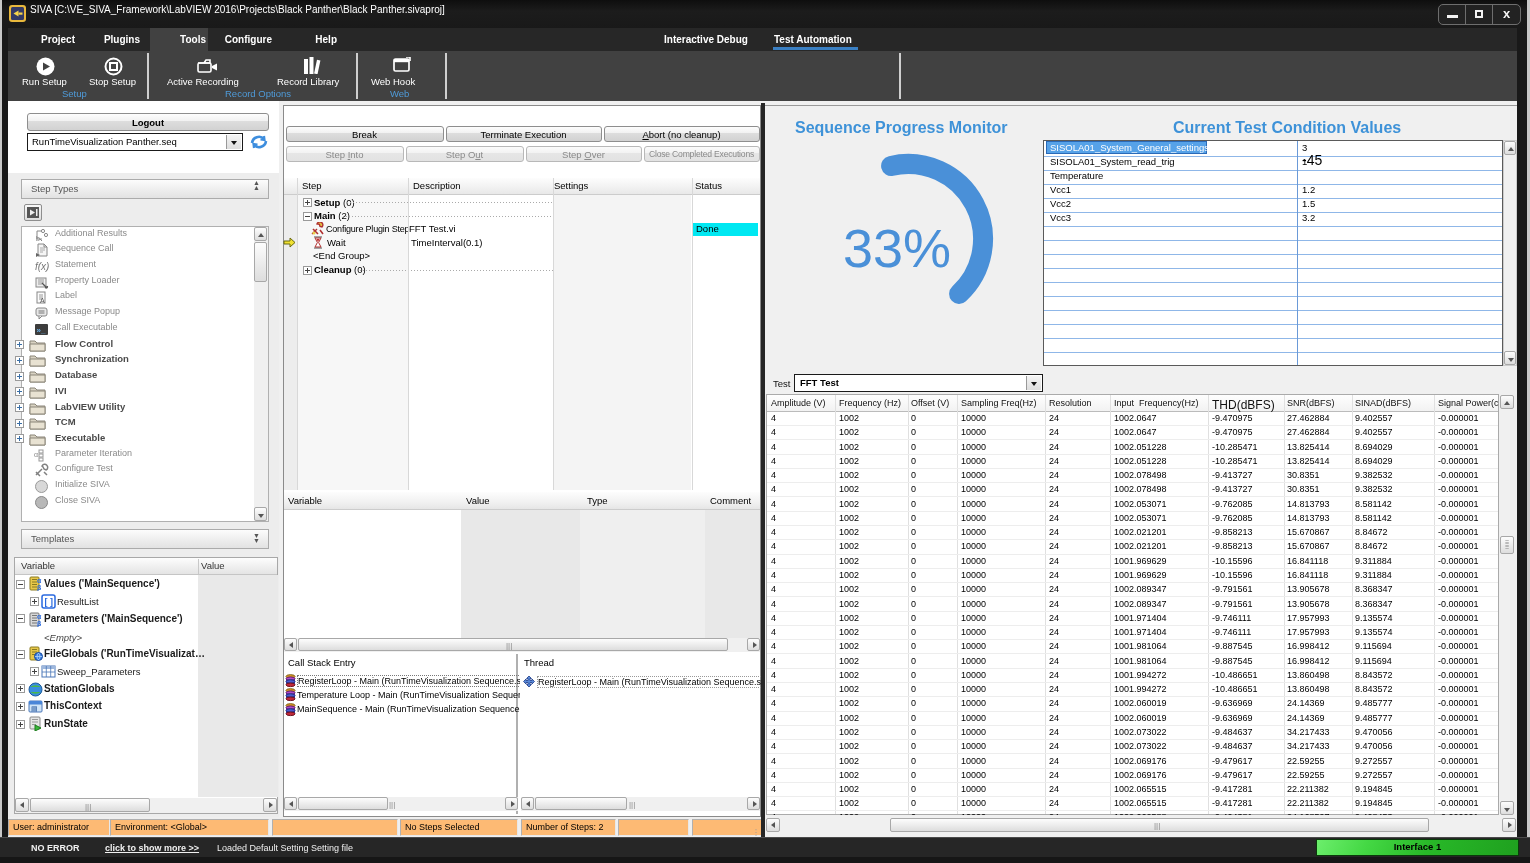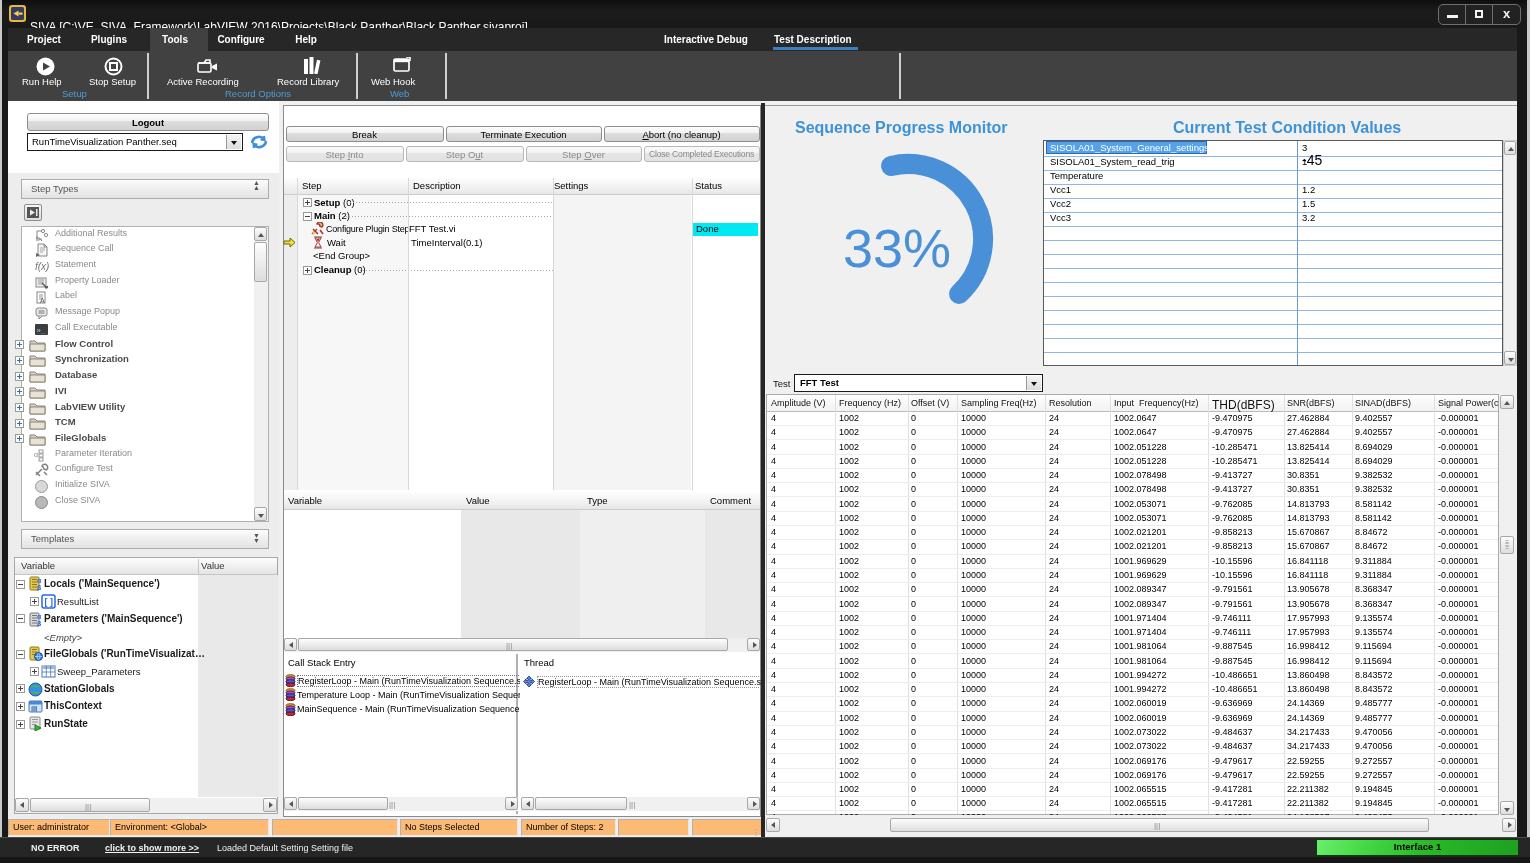--- a/index.html
+++ b/index.html
@@ -1,25 +1,25 @@
 <!DOCTYPE html>
 <html><head><meta charset="utf-8">
 <style>
 *{margin:0;padding:0;box-sizing:border-box;}
 html,body{width:1530px;height:863px;overflow:hidden;}
 body{font-family:"Liberation Sans",sans-serif;font-size:9.5px;background:#f0f0f0;position:relative;}
 .abs{position:absolute;}
 
 #titlebar{left:0;top:0;width:1530px;height:28px;background:linear-gradient(#0e0e0e,#1c1c1c 40%,#191919);}
-#titlebar .ttext{left:30px;top:20px;color:#ffffff;font-size:12px;white-space:nowrap;}
+#titlebar .ttext{left:30px;top:4px;color:#ffffff;font-size:10px;white-space:nowrap;}
 #winbtns{right:9px;top:4px;height:21px;display:flex;border:1px solid #6e6e6e;border-radius:5px;overflow:hidden;background:#222;}
 #winbtns div{width:27px;height:100%;color:#f5f5f5;text-align:center;line-height:19px;font-size:9.5px;font-weight:bold;border-right:1px solid #6e6e6e;}
 #winbtns div:last-child{border-right:none;}
 #menubar{left:0;top:28px;width:1530px;height:23px;background:#272727;color:#fff;font-size:10px;font-weight:bold;}
-.mitem{position:absolute;top:6px;width:62px;text-align:center;}
+.mitem{position:absolute;top:6px;width:62px;text-align:right;}
 #toolstab{left:150px;top:0;width:58px;height:23px;background:#414141;}
 #toolbar{left:0;top:51px;width:1530px;height:50px;background:#414141;}
 .tsep{position:absolute;top:2px;width:2px;height:46px;background:#cfcfcf;}
 .tlabel{position:absolute;color:#fff;font-size:9.5px;white-space:nowrap;}
 .tgroup{position:absolute;bottom:2px;color:#4f9bd9;font-size:9.5px;white-space:nowrap;}
 .tabtext{position:absolute;top:6px;color:#fff;font-size:10px;font-weight:bold;white-space:nowrap;}
 
 .btn{background:linear-gradient(#fdfdfd,#f1f1f1 45%,#dddddd 46%,#d2d2d2);border:1px solid #8e8e8e;border-radius:3px;text-align:center;color:#000;font-size:9.5px;white-space:nowrap;}
 .btn.dis{color:#8a8a8a;background:linear-gradient(#fbfbfb,#f2f2f2 45%,#e6e6e6 46%,#e2e2e2);border-color:#b8b8b8;}
 .hdrbar{background:linear-gradient(#fcfcfc,#efefef 50%,#e2e2e2);border:1px solid #ababab;color:#555;}
@@ -50,21 +50,21 @@
     </div>
 </div>
 <div class="abs" id="menubar">
     <div class="abs" id="toolstab"></div>
     <div class="mitem" style="left:13px">Project</div>
     <div class="mitem" style="left:78px">Plugins</div>
     <div class="mitem" style="left:144px">Tools</div>
     <div class="mitem" style="left:210px">Configure</div>
     <div class="mitem" style="left:275px">Help</div>
     <div class="tabtext" style="left:664px">Interactive Debug</div>
-    <div class="tabtext" style="left:774px">Test Description</div>
+    <div class="tabtext" style="left:774px">Test Automation</div>
     <div class="abs" style="left:773px;top:19px;width:85px;height:3px;background:#3a7fc2"></div>
   </div>
 <div class="abs" id="toolbar">
     <div class="tsep" style="left:147px"></div>
     <div class="tsep" style="left:356px"></div>
     <div class="tsep" style="left:445px"></div>
     <div class="tsep" style="left:899px"></div>
     <svg class="abs" style="left:36px;top:6px" width="19" height="19">
  <circle cx="9.5" cy="9.5" r="9" fill="#fff"></circle>
       <path d="M7 5.5 L14 9.5 L7 13.5 Z" fill="#414141"></path>
@@ -81,21 +81,21 @@
     <svg class="abs" style="left:303px;top:6px" width="18" height="17">
  <rect x="1" y="2" width="4" height="15" fill="#fff"></rect>
  <rect x="6.5" y="0" width="4" height="17" fill="#fff"></rect>
  <rect x="12.5" y="3" width="3.5" height="14" fill="#fff" transform="rotate(12 14 10)"></rect>
     </svg>
     <svg class="abs" style="left:393px;top:6px" width="19" height="17">
  <rect x="1" y="2" width="15" height="12" rx="1.5" fill="none" stroke="#fff" stroke-width="1.7"></rect>
  <rect x="1" y="2" width="15" height="3.2" fill="#fff"></rect>
  <path d="M13 0 l4 0 l0 4" fill="none" stroke="#fff" stroke-width="1.6"></path>
     </svg>
-    <div class="tlabel" style="left:22px;top:25px">Run Help</div>
+    <div class="tlabel" style="left:22px;top:25px">Run Setup</div>
     <div class="tlabel" style="left:89px;top:25px">Stop Setup</div>
     <div class="tlabel" style="left:167px;top:25px">Active Recording</div>
     <div class="tlabel" style="left:277px;top:25px">Record Library</div>
     <div class="tlabel" style="left:371px;top:25px">Web Hook</div>
     <div class="tgroup" style="left:62px">Setup</div>
     <div class="tgroup" style="left:225px">Record Options</div>
     <div class="tgroup" style="left:390px">Web</div>
   </div>
 <div class="abs" style="left:0;top:0;width:2px;height:863px;background:#c8c8c8"></div>
 <div class="abs" style="left:2px;top:28px;width:6px;height:829px;background:#191919"></div>
@@ -222,21 +222,21 @@
   </svg>
 <div class="abs nw" style="left:55px;top:416px;font-size:9.5px;font-weight:bold;color:#4a4a4a;">TCM</div>
 <div class="abs" style="left:15px;top:434px;width:9px;height:9px;border:1px solid #9a9a9a;background:#fff;">
     <div style="position:absolute;left:1px;top:3px;width:5px;height:1px;background:#3a6ea5"></div>
     <div style="position:absolute;left:3px;top:1px;width:1px;height:5px;background:#3a6ea5"></div>
   </div>
 <svg class="abs" style="left:29px;top:432px" width="17" height="14">
     <path d="M1 3 h5 l2 2 h8 v8 h-15 z" fill="#d8d2c2" stroke="#8a8578"></path>
     <path d="M1 6 h15 v7 h-15 z" fill="#e8e2d2" stroke="#8a8578"></path>
   </svg>
-<div class="abs nw" style="left:55px;top:432px;font-size:9.5px;font-weight:bold;color:#4a4a4a;">FileGlobals</div>
+<div class="abs nw" style="left:55px;top:432px;font-size:9.5px;font-weight:bold;color:#4a4a4a;">Executable</div>
 <svg class="abs" style="left:34px;top:448px" width="15" height="15" fill="none" stroke-width="1">
     <rect x="5" y="2" width="4" height="3" fill="none" stroke="#999"></rect>
     <rect x="5" y="6" width="4" height="3" fill="none" stroke="#999"></rect>
     <rect x="5" y="10" width="4" height="3" fill="none" stroke="#999"></rect>
     <text x="0" y="9" font-size="7" fill="#888">α</text>
   </svg>
 <div class="abs nw" style="left:55px;top:448px;font-size:9px;color:#8a8a8a;">Parameter Iteration</div>
 <svg class="abs" style="left:34px;top:463px" width="15" height="15" fill="none" stroke-width="1">
     <path d="M2 12 l6 -6 M8 3 a3 3 0 1 1 4 4 l-2 -1 l-1 -2 z" stroke="#808080" fill="none" stroke-width="1.5"></path>
     <path d="M2 9 l4 4 M10 9 l3 3" stroke="#808080" stroke-width="1.5"></path>
@@ -272,21 +272,21 @@
 <div class="abs" style="left:198px;top:575px;width:80px;height:222px;background:#e9e9e9;"></div>
 <div class="abs" style="left:16px;top:580px;width:9px;height:9px;border:1px solid #9a9a9a;background:#fff;">
     <div style="position:absolute;left:1px;top:3px;width:5px;height:1px;background:#444"></div>
   </div>
 <svg class="abs" style="left:28px;top:576px" width="15" height="15">
     <rect x="2" y="1" width="9" height="13" rx="1" fill="#e8c84a" stroke="#8a7a20"></rect>
     <path d="M4 3.5 h5 M4 6 h5 M4 8.5 h5 M4 11 h5" stroke="#8a7a20"></path>
     <text x="9" y="7" font-size="7" fill="#2a6adf" font-weight="bold">α</text>
     <text x="9" y="14" font-size="7" fill="#2a6adf" font-weight="bold">β</text>
   </svg>
-<div class="abs nw" style="left:44px;top:578px;font-weight:bold;font-size:10px;color:#1a1a1a;">Locals ('MainSequence')</div>
+<div class="abs nw" style="left:44px;top:578px;font-weight:bold;font-size:10px;color:#1a1a1a;">Values ('MainSequence')</div>
 <div class="abs" style="left:30px;top:597px;width:9px;height:9px;border:1px solid #9a9a9a;background:#fff;">
     <div style="position:absolute;left:1px;top:3px;width:5px;height:1px;background:#444"></div>
     <div style="position:absolute;left:3px;top:1px;width:1px;height:5px;background:#444"></div>
   </div>
 <svg class="abs" style="left:41px;top:594px" width="15" height="15">
     <rect x="1" y="1" width="13" height="13" rx="2" fill="#fff" stroke="#2a6adf" stroke-width="1.5"></rect>
     <text x="3.5" y="11" font-size="9" fill="#2a6adf" font-weight="bold">[ ]</text>
   </svg>
 <div class="abs nw" style="left:57px;top:596px;font-size:9.5px;color:#1a1a1a;">ResultList</div>
 <div class="abs" style="left:16px;top:614px;width:9px;height:9px;border:1px solid #9a9a9a;background:#fff;">

